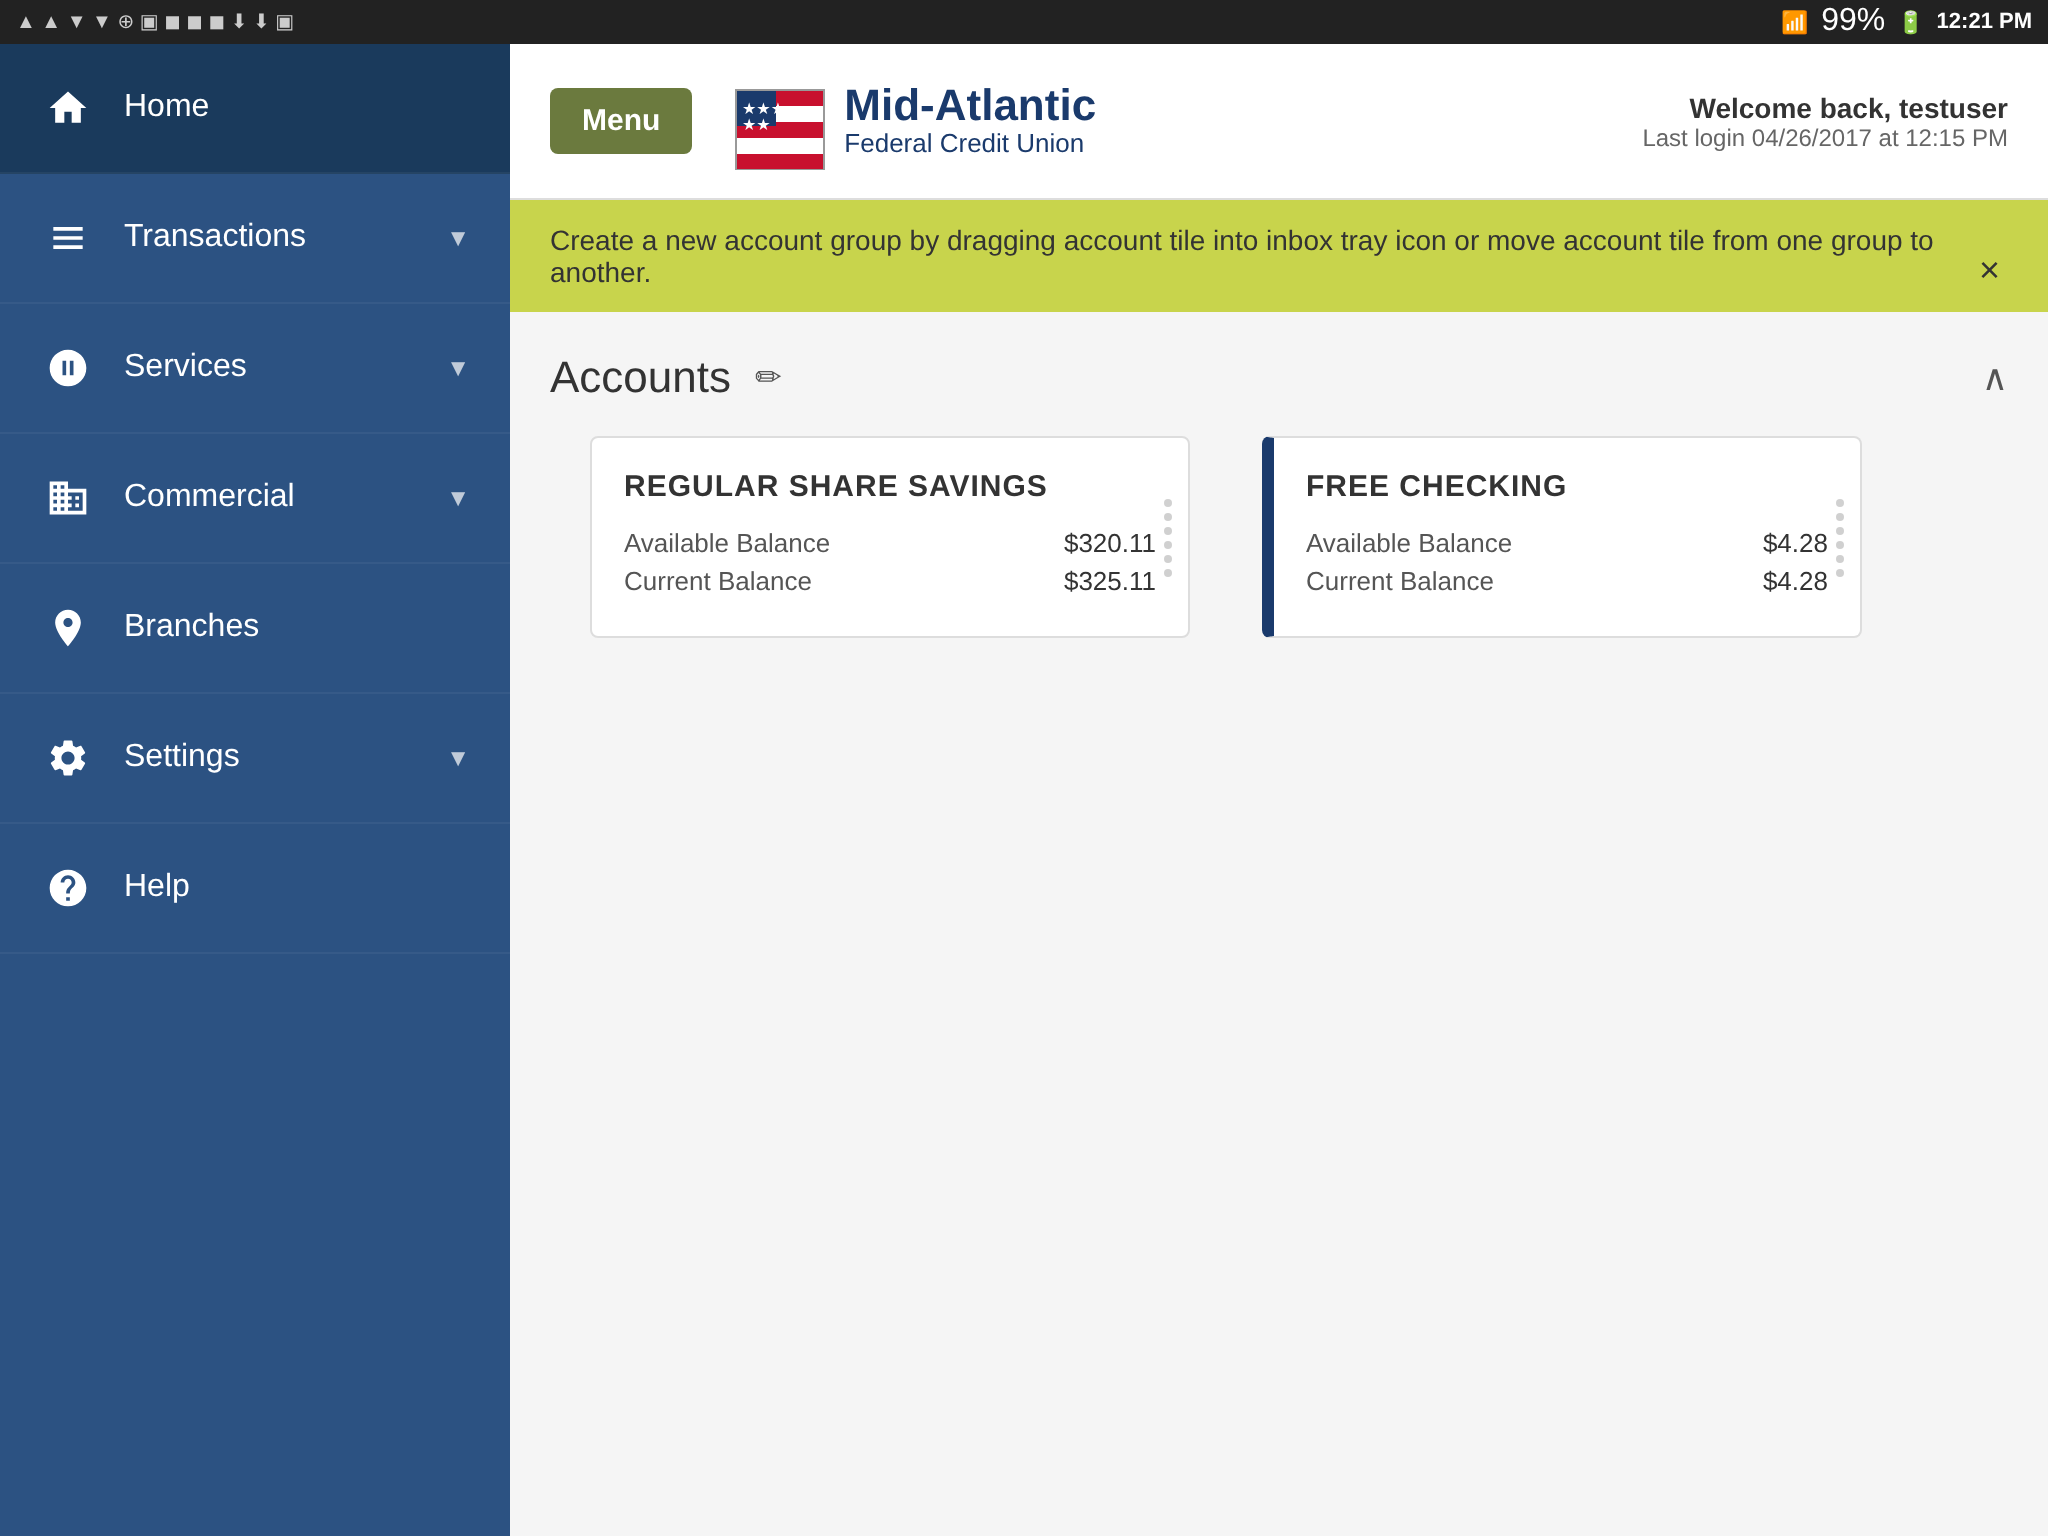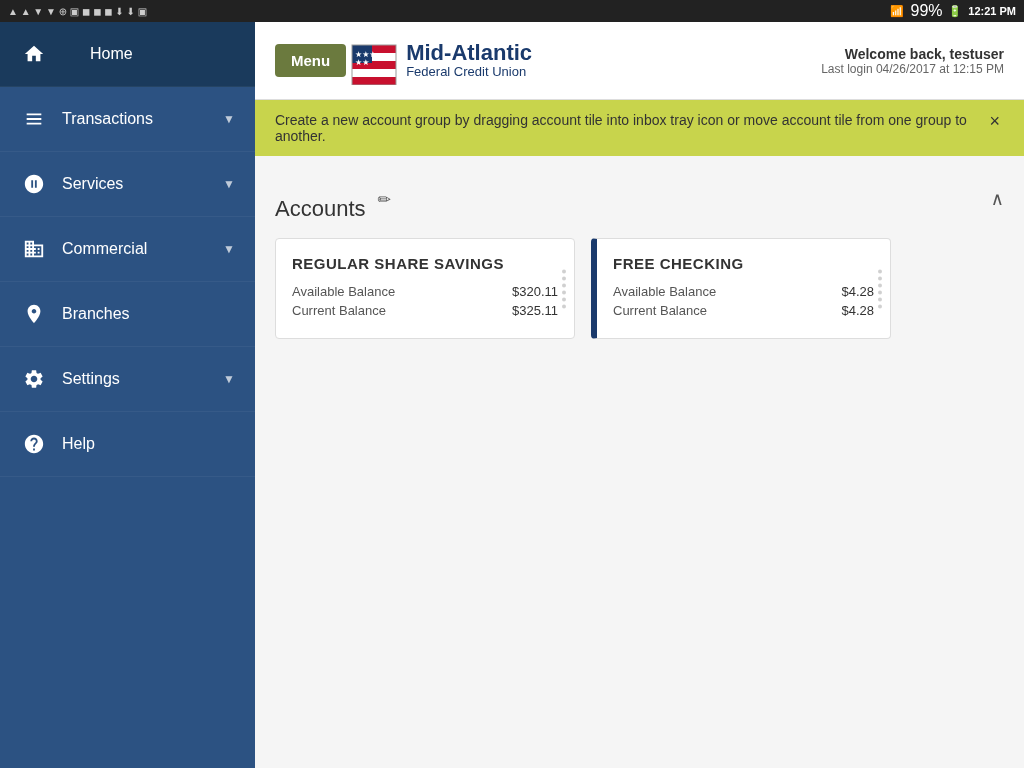--- a/index.html
+++ b/index.html
@@ -45,21 +45,21 @@
       align-items: center;
       padding: 18px 20px;
       cursor: pointer;
       font-size: 16px;
       font-weight: 400;
       color: white;
       text-decoration: none;
       border-bottom: 1px solid rgba(255,255,255,0.05);
       position: relative;
     }
-    .sidebar-item.active { background: #1a3a5c; gap: 28px; }
+    .sidebar-item.active { background: #1a3a5c; }
 
     .sidebar-icon {
       width: 28px;
       height: 28px;
       margin-right: 14px;
       display: flex;
       align-items: center;
       justify-content: center;
       flex-shrink: 0;
     }
@@ -82,21 +82,21 @@
     }
 
     
     .header {
       background: white;
       height: 78px;
       display: flex;
       align-items: center;
       padding: 0 20px;
       border-bottom: 1px solid #ddd;
-      gap: 4px;
+      gap: 20px;
     }
 
     .menu-button {
       background: #6b7a3e;
       color: white;
       border: none;
       padding: 8px 16px;
       font-size: 15px;
       font-weight: bold;
       border-radius: 4px;
@@ -125,21 +125,21 @@
       color: #333;
     }
     .welcome-text .name { font-weight: bold; }
     .welcome-text .last-login { font-size: 12px; color: #666; }
 
     
     .notification-bar {
       background: #c8d44c;
       padding: 12px 20px;
       display: flex;
-      align-items: flex-start;
+      align-items: flex-end;
       gap: 10px;
       font-size: 14px;
       color: #333;
     }
     .notification-text { flex: 1; }
     .close-btn {
       background: none;
       border: none;
       font-size: 18px;
       cursor: pointer;
@@ -164,21 +164,20 @@
     .accounts-title-area {
       display: flex;
       align-items: center;
       gap: 12px;
     }
 
     .accounts-title {
       font-size: 22px;
       font-weight: 400;
       color: #333;
-      margin-top: 20px;
     }
 
     .edit-icon {
       color: #555;
       cursor: pointer;
       font-size: 16px;
     }
 
     .collapse-btn {
       background: none;
@@ -195,20 +194,21 @@
     }
 
     .account-card {
       background: white;
       border: 1px solid #ddd;
       border-radius: 4px;
       padding: 16px;
       min-width: 300px;
       position: relative;
       cursor: pointer;
+      margin-left: 20px;
     }
 
     .account-card.checking {
       border-left: 6px solid #1a3a6c;
     }
 
     .drag-handle {
       position: absolute;
       right: 8px;
       top: 50%;

